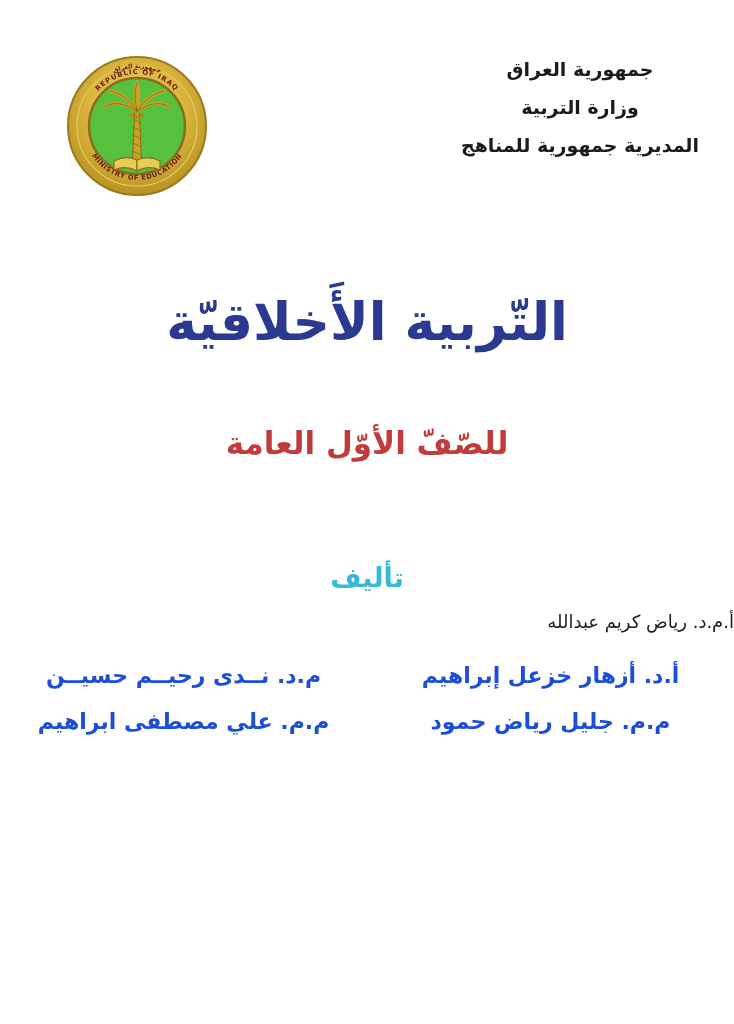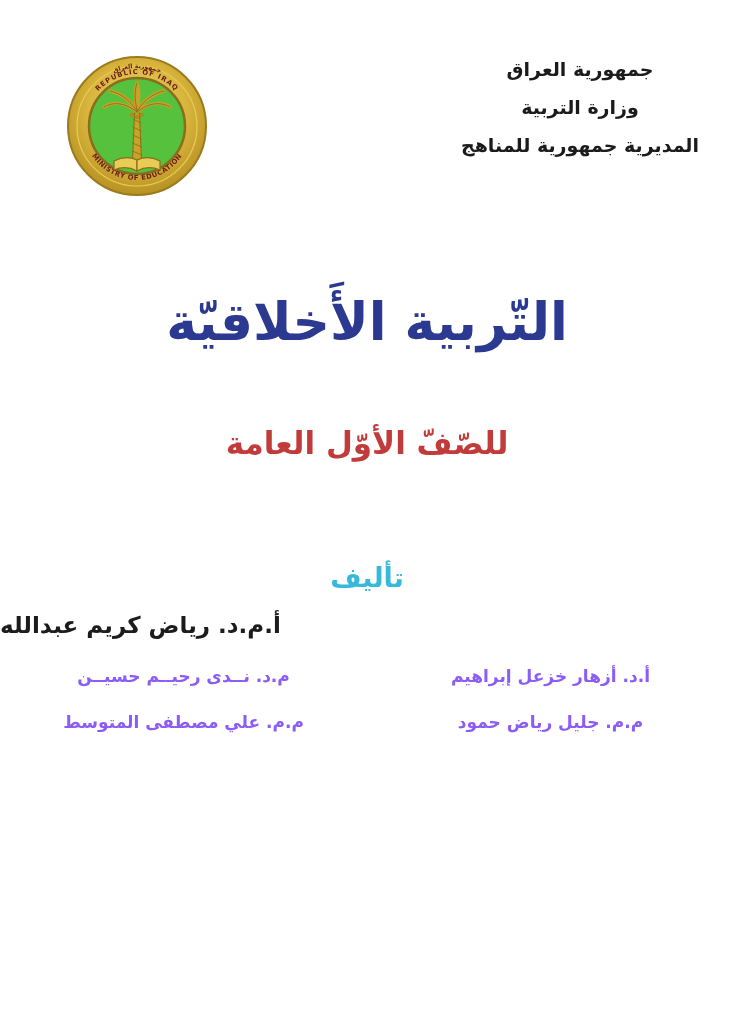--- a/index.html
+++ b/index.html
@@ -69,41 +69,41 @@
     font-size: 27px;
     line-height: 1.5;
   }
 
   
   .lead-author {
     position: absolute;
     top: 608px;
     left: 0;
     width: 100%;
-    text-align: left;
+    text-align: right;
     color: #1c1c1c;
-    font-weight: bold;
-    font-size: 23px;
+    font-weight: normal;
+    font-size: 18px;
     line-height: 1.5;
   }
   .author-grid {
     position: absolute;
     top: 658px;
     left: 0;
     width: 100%;
     display: grid;
     grid-template-columns: 50% 50%;
     row-gap: 10px;
     direction: rtl;
   }
   .author-cell {
     text-align: center;
-    color: #8b5cf6;
+    color: #1d4ed8;
     font-weight: bold;
-    font-size: 17px;
+    font-size: 22px;
     line-height: 36px;
   }
 </style>
 </head>
 <body>
 
 <div class="page">
 
   <div class="ministry-block">
     <div>جمهورية العراق</div>
@@ -174,16 +174,16 @@
   <div class="grade-subtitle">للصّفّ الأوّل العامة</div>
 
   <div class="byline-label">تأليف</div>
 
   <div class="lead-author">أ.م.د. رياض كريم عبدالله</div>
 
   <div class="author-grid">
     <div class="author-cell">أ.د. أزهار خزعل إبراهيم</div>
     <div class="author-cell">م.د. نــدى رحيــم حسيــن</div>
     <div class="author-cell">م.م. جليل رياض حمود</div>
-    <div class="author-cell">م.م. علي مصطفى المتوسط</div>
+    <div class="author-cell">م.م. علي مصطفى ابراهيم</div>
   </div>
 
 </div>
 
 </body></html>

